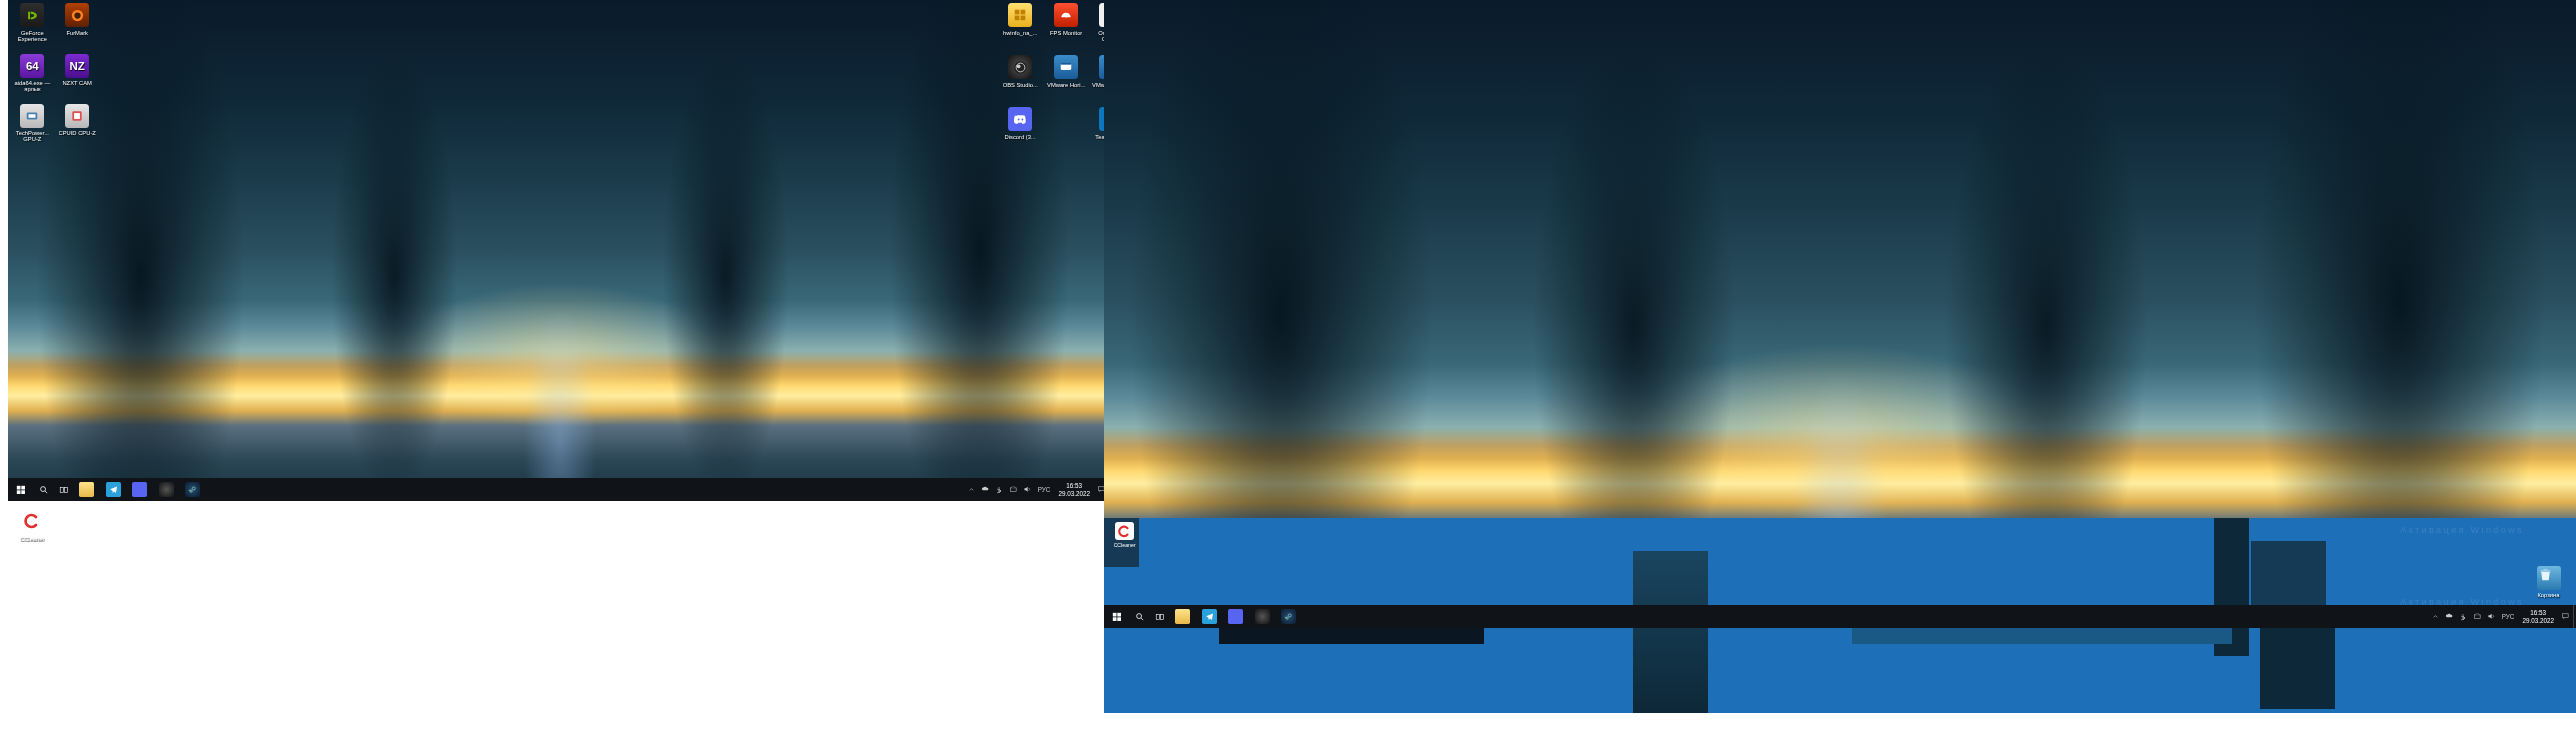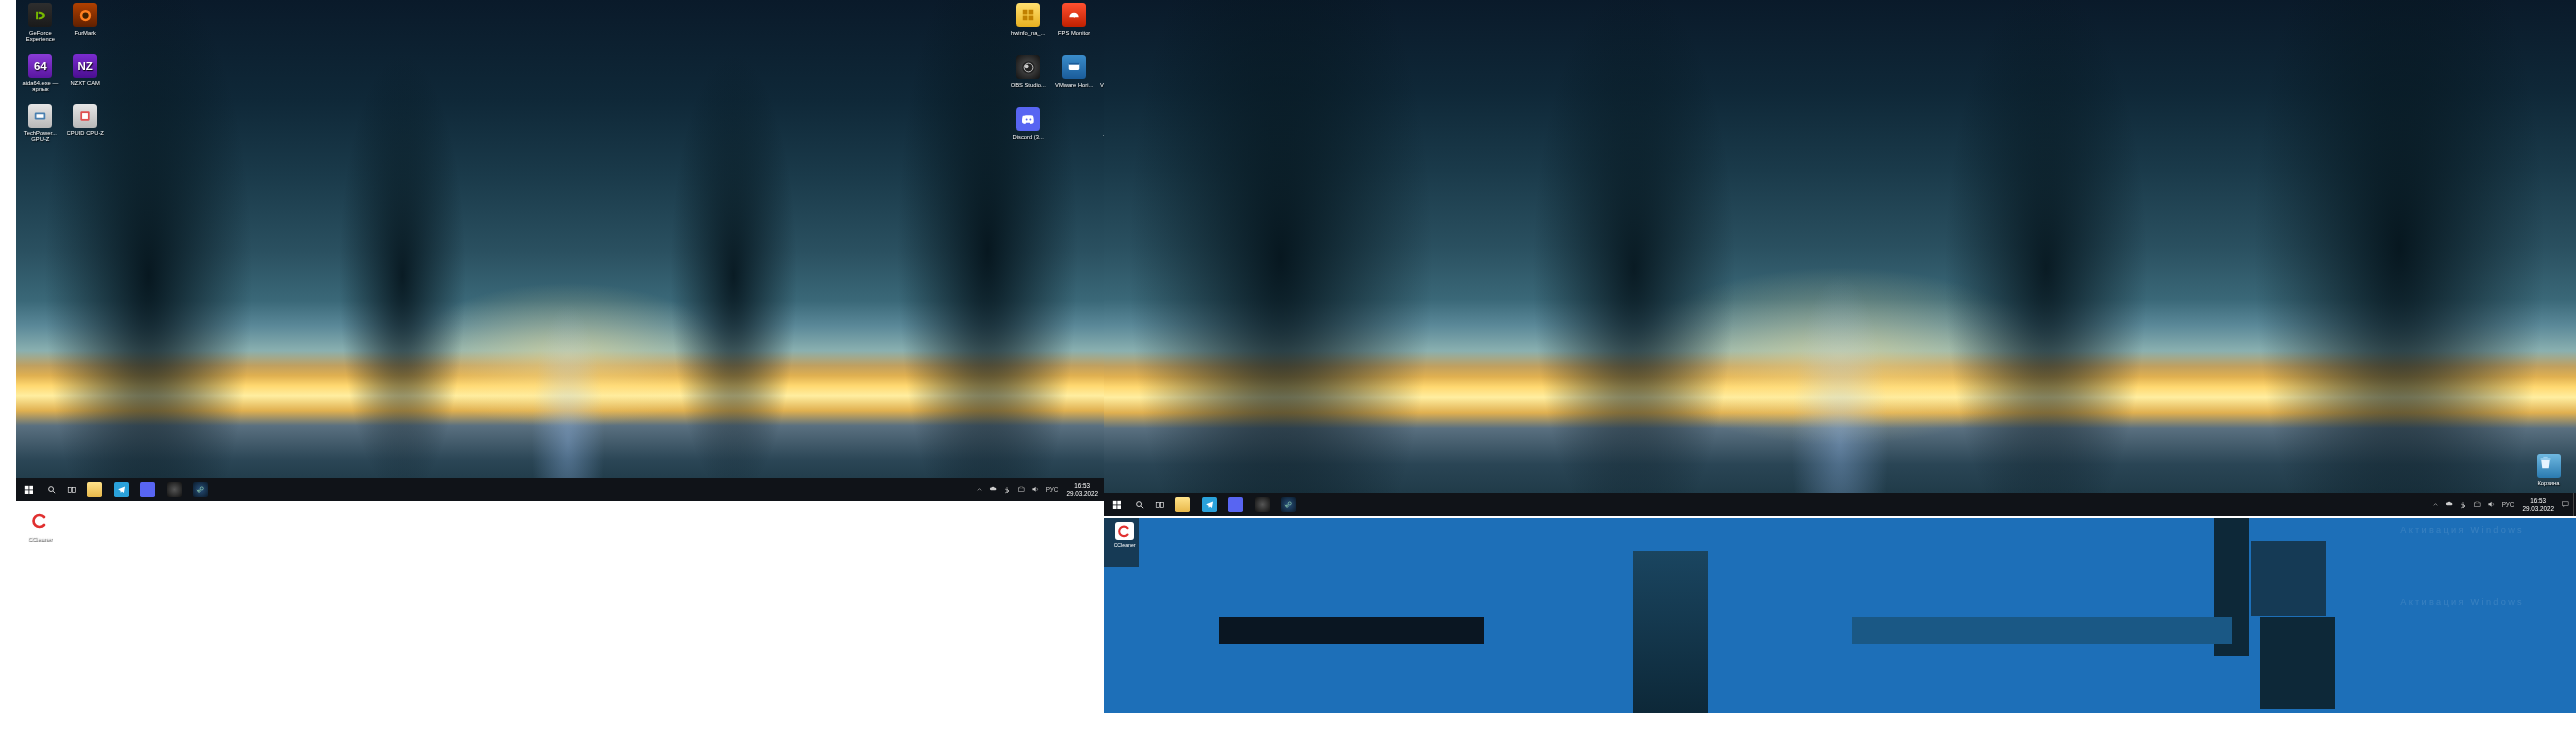--- a/index.html
+++ b/index.html
@@ -1,20 +1,20 @@
 <!DOCTYPE html>
 <html style="font-size:9.2px"><head>
 <meta charset="utf-8">
 <style>
   * { margin: 0; padding: 0; box-sizing: border-box; }
   html, body { width: 2576px; height: 736px; overflow: hidden; font-family: "Segoe UI", Tahoma, sans-serif; background: #fff; }
 
   
   .screen-left {
-    position: absolute; left: 16px; top: 0; width: 1104px; height: 501px;
+    position: absolute; left: 8px; top: 0; width: 1104px; height: 501px;
     background: linear-gradient(to bottom, #0a1a2a 0%, #0f2838 20%, #1a3a4a 35%, #2a5060 50%, #3a6878 60%, #5a8898 65%, #8ab0b0 70%, #c0a060 73%, #e0b050 75%, #ffd870 77%, #ffeea0 79%, #e0b050 82%, #5a7080 85%, #2a4555 92%, #18333f 100%);
   }
 
   .screen-left .wallpaper-overlay,
   .screen-right .wallpaper-overlay {
     position:absolute; inset:0;
     background:
       
       radial-gradient(ellipse 173px 518px at 12% 55%, rgba(5,20,28,0.95) 0%, rgba(5,20,28,0) 60%),
       radial-gradient(ellipse 150px 518px at 88% 50%, rgba(5,20,28,0.95) 0%, rgba(5,20,28,0) 60%),
@@ -90,21 +90,21 @@
   .tb-tray { margin-left:auto; display:flex; align-items:center; font-size:6.3px; height:23px;}
   .tray-i { width:14px;height:23px; display:flex;align-items:center;justify-content:center; color:#ccc; cursor:pointer;}
   .tb-clock{ padding:0 4.6px; text-align:center; line-height:7.5px; font-size:6.3px; cursor:pointer;}
   .tb-peek{ width:3.5px; height:23px; border-left:0.6px solid #444; cursor:pointer;}
 
   
   .void-left { position:absolute; left:0; top:621px; width:1104px; height:114px; background:#fff;}
 
   
   .screen-right {
-    position:absolute; left:1104px; top:0; width:1472px; height:516px;
+    position:absolute; left:1104px; top:0; width:1472px; height:628px;
     background: linear-gradient(to bottom, #0a1a2a 0%, #0f2838 18%, #1a3a4a 33%, #2a5060 48%, #3a6878 58%, #5a8898 63%, #8ab0b0 68%, #c0a060 71%, #e0b050 73%, #ffd870 75%, #ffeea0 77%, #e0b050 80%, #5a7080 83%, #2a4555 90%, #18333f 100%);
   }
   .screen-right .wallpaper-overlay{
     background:
       radial-gradient(ellipse 253px 633px at 12% 50%, rgba(5,20,28,0.95) 0%, rgba(5,20,28,0) 60%),
       radial-gradient(ellipse 242px 633px at 88% 48%, rgba(5,20,28,0.95) 0%, rgba(5,20,28,0) 60%),
       radial-gradient(ellipse 184px 518px at 36% 52%, rgba(5,20,28,0.9) 0%, rgba(5,20,28,0) 55%),
       radial-gradient(ellipse 184px 518px at 64% 52%, rgba(5,20,28,0.9) 0%, rgba(5,20,28,0) 55%),
       radial-gradient(ellipse 69px 242px at 50% 86%, rgba(160,200,255,0.35), rgba(0,0,0,0) 70%),
       radial-gradient(ellipse 299px 127px at 50% 69%, rgba(255,230,150,0.5), rgba(0,0,0,0) 70%);

